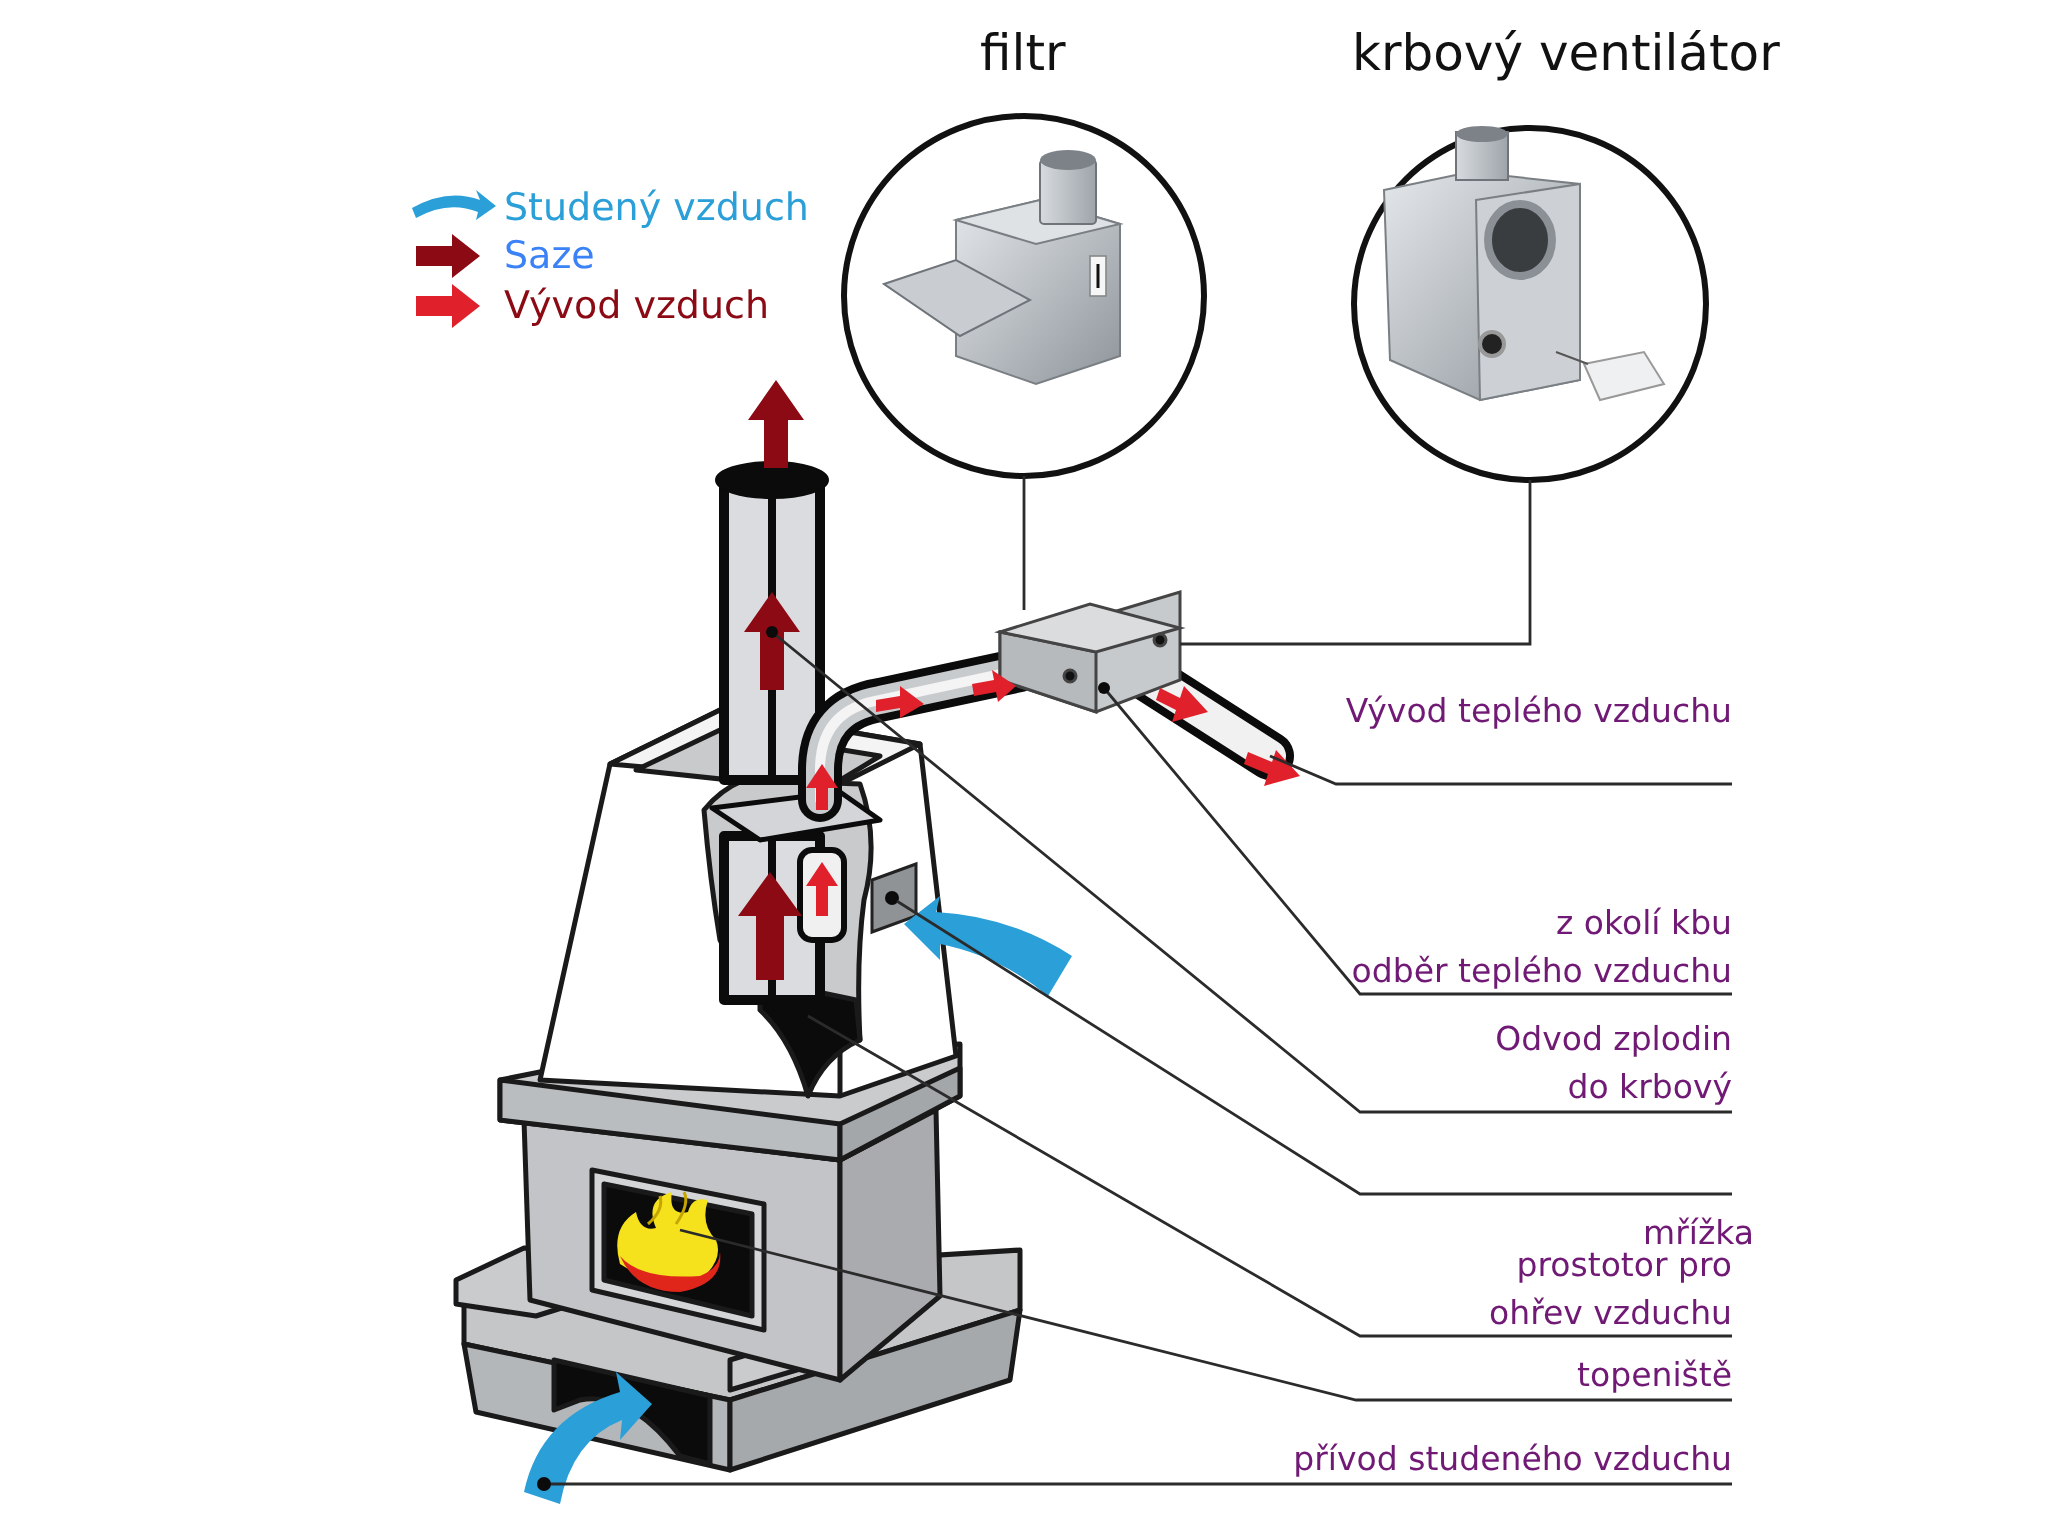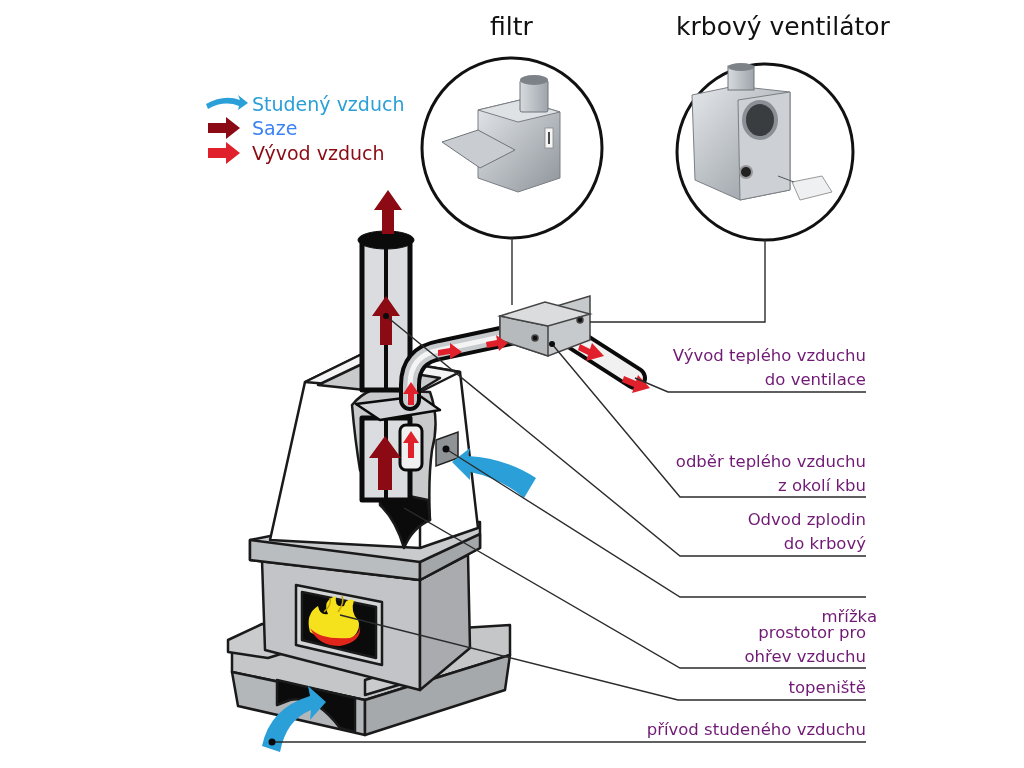--- a/index.html
+++ b/index.html
@@ -170,25 +170,24 @@
   <div class="legend-text" style="left:252px; top:117px; color:#3b82f6;">Saze</div>
   <div class="legend-text" style="left:252px; top:142px; color:#8b0a14;">Vývod vzduch</div>
 
   
   <div class="photo-title" style="left:490px; top:12px;">filtr</div>
   <div class="photo-title" style="left:676px; top:12px;">krbový ventilátor</div>
 
   
   <div class="lbl" style="right:158px; top:344px;">
     <div>Vývod teplého vzduchu</div>
-    <div>do ventilace</div>
   </div>
   <div class="lbl" style="right:158px; top:450px;">
+    <div>z okolí kbu</div>
     <div>odběr teplého vzduchu</div>
-    <div>z okolí kbu</div>
   </div>
   <div class="lbl" style="right:158px; top:508px;">
     <div>Odvod zplodin</div>
     <div>do krbový</div>
   </div>
   <div class="lbl" style="right:147px; top:573px;margin-top:32px;">
     <div>mřížka</div>
   </div>
   <div class="lbl" style="right:158px; top:621px;">
     <div>prostotor pro</div>

